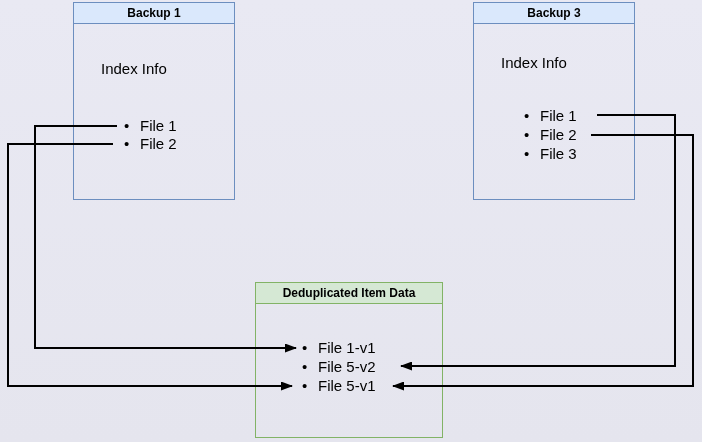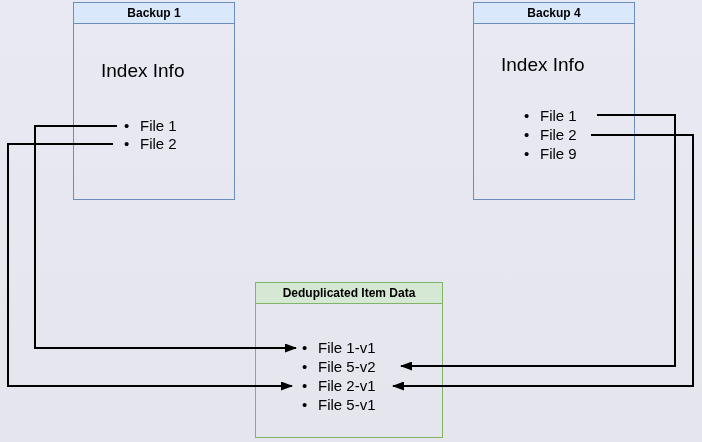--- a/index.html
+++ b/index.html
@@ -25,21 +25,21 @@
     height:21px;border-bottom:1px solid;
     font-size:12px;font-weight:bold;text-align:center;line-height:20px;
   }
   .box.blue{border-color:var(--blue-border);}
   .box.blue .hdr{background:var(--blue-fill);border-color:var(--blue-border);}
   .box.green{border-color:var(--green-border);}
   .box.green .hdr{background:var(--green-fill);border-color:var(--green-border);}
   #backup1{left:73px;top:2px;width:162px;height:198px;}
   #backup2{left:473px;top:2px;width:162px;height:198px;}
   #dedup{left:255px;top:282px;width:188px;height:156px;}
-  .subtitle{position:absolute;font-size:19px;}
+  .subtitle{position:absolute;font-size:15px;}
   #backup1 .subtitle{left:27px;top:57px;}
   #backup2 .subtitle{left:27px;top:51px;}
   .list{position:absolute;}
   #backup1 .list{left:50px;top:113px;}
   #backup2 .list{left:50px;top:103px;}
   #dedup .list{left:46px;top:55px;}
   .li{display:flex;align-items:center;font-size:15px;}
   #backup1 .li{height:18px;}
   #backup2 .li{height:19px;}
   #dedup .li{height:19px;}
@@ -62,52 +62,48 @@
           <span>File 1</span>
         </div>
       <div class="li">
           <span class="dot"></span>
           <span>File 2</span>
         </div>
     </div>
   </div>
 
   <div class="box blue" id="backup2">
-    <div class="hdr">Backup 4</div>
+    <div class="hdr">Backup 3</div>
     <div class="subtitle">Index Info</div>
     <div class="list">
       <div class="li">
           <span class="dot"></span>
           <span>File 1</span>
         </div>
       <div class="li">
           <span class="dot"></span>
           <span>File 2</span>
         </div>
       <div class="li">
           <span class="dot"></span>
-          <span>File 9</span>
+          <span>File 3</span>
         </div>
     </div>
   </div>
 
   <div class="box green" id="dedup">
     <div class="hdr">Deduplicated Item Data</div>
     <div class="list">
       <div class="li">
           <span class="dot"></span>
           <span>File 1-v1</span>
         </div>
       <div class="li">
           <span class="dot"></span>
           <span>File 5-v2</span>
-        </div>
-      <div class="li">
-          <span class="dot"></span>
-          <span>File 2-v1</span>
         </div>
       <div class="li">
           <span class="dot"></span>
           <span>File 5-v1</span>
         </div>
     </div>
   </div>
 
   <svg class="wires" viewBox="0 0 702 442" xmlns="http://www.w3.org/2000/svg">
     <defs>

